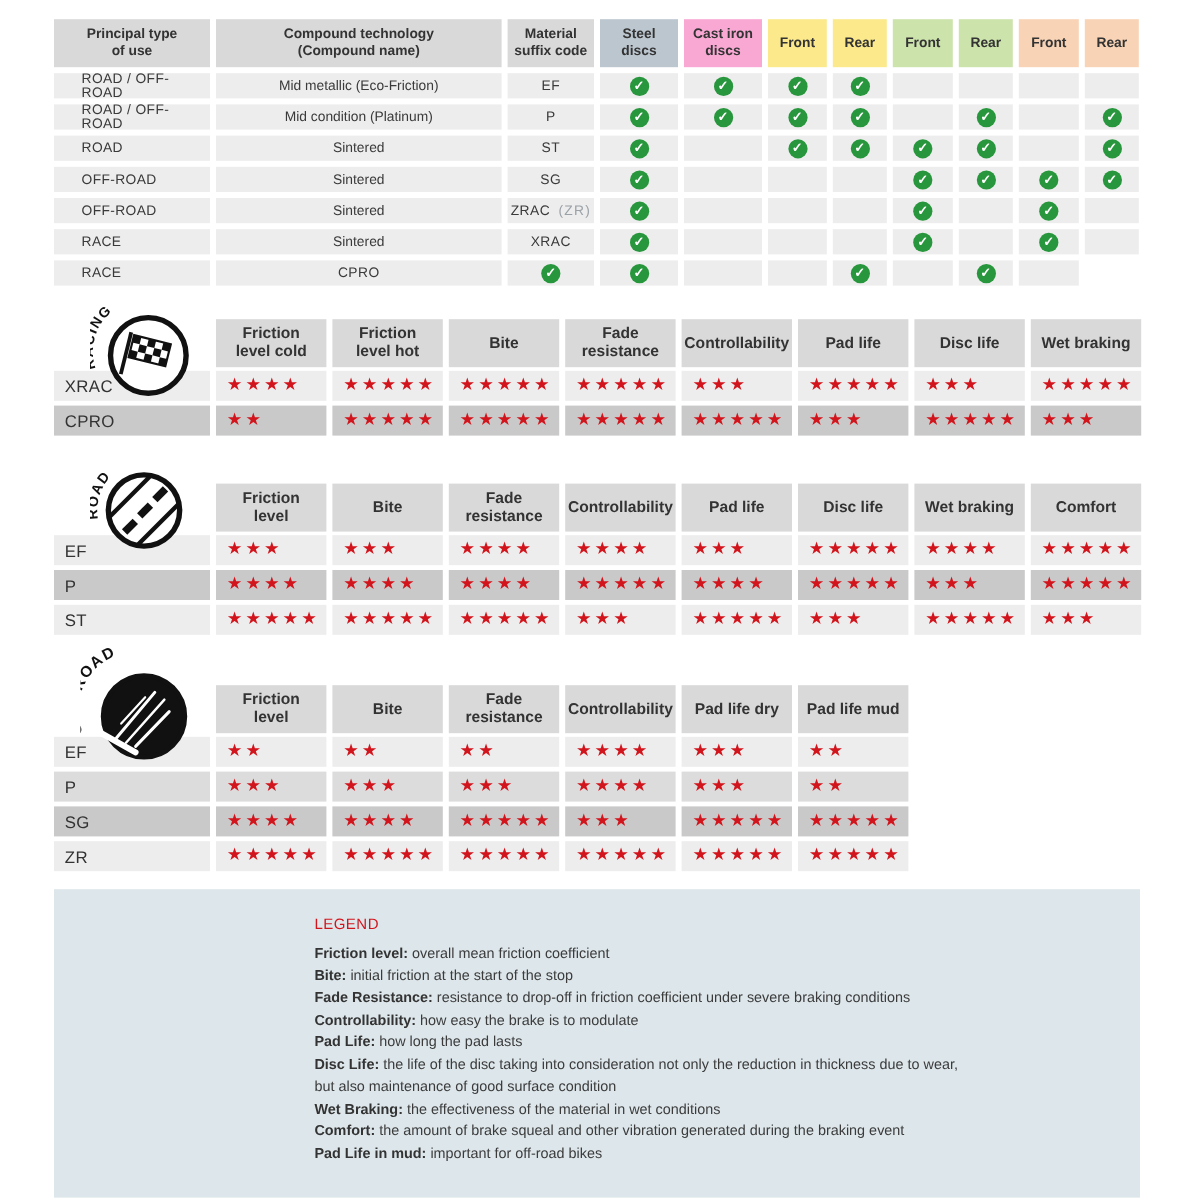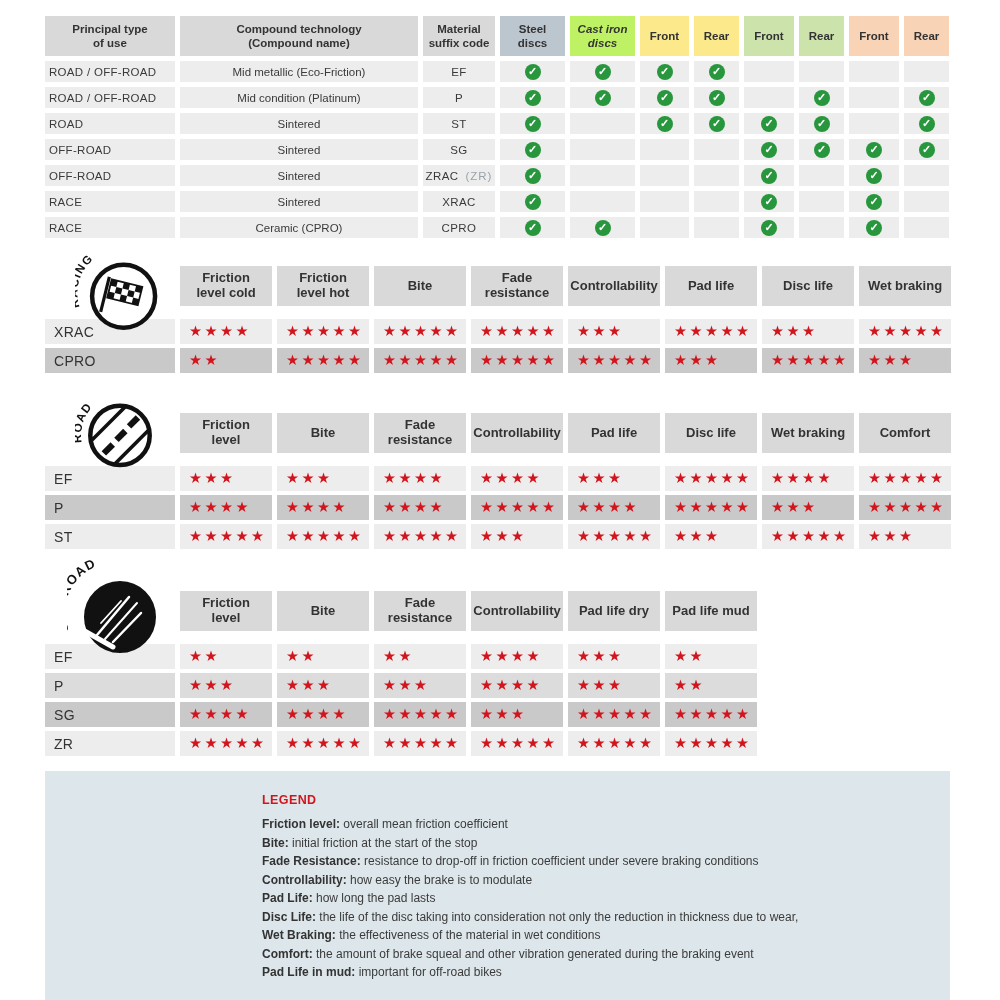--- a/index.html
+++ b/index.html
@@ -5,71 +5,71 @@
   html,body{margin:0;padding:0;background:#fff;}
   body{width:1000px;height:1000px;font-family:"Liberation Sans",sans-serif;color:#3a3a3a;overflow:hidden;}
   .page{width:905px;margin:16px 0 0 45px;}
 
   
   .cgrid-row{display:grid;grid-template-columns:130px 238px 72px 65px 65px 49px 45px 50px 45px 50px 45px;column-gap:5px;margin-bottom:5px;}
   .group-hd{height:22px;display:flex;align-items:center;justify-content:center;font-weight:bold;font-size:11.5px;color:#333;grid-column:span 2;}
   .group-spacer{grid-column:1 / span 3;}
   .main-hd,.sub-hd{height:40px;background:#d9d9d9;display:flex;align-items:center;justify-content:center;text-align:center;font-weight:bold;font-size:11.5px;line-height:1.25;white-space:pre-line;color:#333;}
   .c-cell{height:21px;background:#ededed;font-size:11.5px;display:flex;align-items:center;}
-  .use-cell{padding-left:4px;letter-spacing:.3px;}
+  .use-cell{padding-left:23px;letter-spacing:.3px;}
   .compound-cell,.code-cell,.chkcell{justify-content:center;}
   .code-cell{letter-spacing:.4px;}
   .code-suffix{color:#9aa2a8;margin-left:7px;letter-spacing:1px;}
   .chk{width:16px;height:16px;border-radius:50%;background:#27963c;color:#fff;font-size:11px;font-weight:bold;display:flex;align-items:center;justify-content:center;}
 
   
   .perf{position:relative;}
   #sec-racing{margin-top:28px;}
   #sec-road{margin-top:40px;}
   #sec-offroad{margin-top:42px;}
   .prow{display:grid;column-gap:5px;margin-bottom:4px;}
-  .phead{margin-bottom:13px;}
+  .phead{margin-bottom:3px;}
   .p-hd{height:40px;background:#d9d9d9;display:flex;align-items:center;justify-content:center;font-weight:bold;font-size:13px;text-align:center;white-space:pre-line;line-height:1.15;color:#333;}
   .p-spacer{background:transparent;}
   .p-label{height:25px;display:flex;align-items:center;padding-left:9px;font-size:14px;letter-spacing:.3px;color:#333;}
   .p-stars{height:25px;display:flex;align-items:center;padding-left:9px;}
   .stars{color:#d2151d;font-size:14.5px;letter-spacing:2.5px;line-height:1;}
   .shade-light{background:#ededed;}
   .shade-mid{background:#dcdcdc;}
   .shade-dark{background:#c9c9c9;}
 
   
   .sec-icon{position:absolute;}
   #sec-racing .sec-icon{left:30px;top:-22px;width:90px;height:90px;}
   #sec-road .sec-icon{left:30px;top:-28px;width:90px;height:90px;}
   #sec-offroad .sec-icon{left:22px;top:-32px;width:100px;height:100px;}
   .arc-text{font-size:13px;font-weight:bold;letter-spacing:1.3px;fill:#111;font-family:"Liberation Sans",sans-serif;}
 
   
   .legend-panel{margin-top:15px;background:#dde6ea;width:905px;box-sizing:border-box;padding:22px 30px 28px 217px;}
-  .legend-title{color:#d2151d;font-weight:bold;font-size:12.5px;letter-spacing:.4px;margin-bottom:8px;}
+  .legend-title{color:#d2151d;font-weight:normal;font-size:12.5px;letter-spacing:.4px;margin-bottom:8px;}
   .lg-line{font-size:12px;line-height:18.5px;color:#3b3b3b;}
   .lg-line b{color:#333;}
 </style>
 </head>
 <body>
 
 <div class="page">
 
   <section id="compat">
       <div class="cgrid-row">
         <div class="main-hd">Principal type
 of use</div>
         <div class="main-hd">Compound technology
 (Compound name)</div>
         <div class="main-hd">Material
 suffix code</div>
         <div class="sub-hd" style="background: rgb(188, 198, 207);">Steel
 discs</div>
-        <div class="sub-hd" style="background: #bef264; font-style: italic;">Cast iron
+        <div class="sub-hd" style="background: #f9a8d4;">Cast iron
 discs</div>
         <div class="sub-hd" style="background: rgb(251, 233, 140);">Front</div>
         <div class="sub-hd" style="background: rgb(251, 233, 140);">Rear</div>
         <div class="sub-hd" style="background: rgb(204, 227, 172);">Front</div>
         <div class="sub-hd" style="background: rgb(204, 227, 172);">Rear</div>
         <div class="sub-hd" style="background: rgb(249, 211, 181);">Front</div>
         <div class="sub-hd" style="background: rgb(249, 211, 181);">Rear</div>
       </div>
       <div class="cgrid-row">
         <div class="c-cell use-cell">ROAD / OFF-ROAD</div>
@@ -198,21 +198,20 @@
           <span class="chk">✓</span>
         </div>
         <div class="c-cell chkcell"></div>
         <div class="c-cell chkcell">
           <span class="chk">✓</span>
         </div>
         <div class="c-cell chkcell"></div>
       </div>
       <div class="cgrid-row">
         <div class="c-cell use-cell">RACE</div>
-        <div class="c-cell compound-cell">Ceramic (CPRO)</div>
         <div class="c-cell code-cell">CPRO</div>
         <div class="c-cell chkcell">
           <span class="chk">✓</span>
         </div>
         <div class="c-cell chkcell">
           <span class="chk">✓</span>
         </div>
         <div class="c-cell chkcell"></div>
         <div class="c-cell chkcell"></div>
         <div class="c-cell chkcell">
@@ -554,19 +553,20 @@
 
   <section class="legend-panel">
     <div class="legend-title">LEGEND</div>
     <div id="legend-lines">
         <div class="lg-line"><b>Friction level:</b> overall mean friction coefficient</div>
         <div class="lg-line"><b>Bite:</b> initial friction at the start of the stop</div>
         <div class="lg-line"><b>Fade Resistance:</b> resistance to drop-off in friction coefficient under severe braking conditions</div>
         <div class="lg-line"><b>Controllability:</b> how easy the brake is to modulate</div>
         <div class="lg-line"><b>Pad Life:</b> how long the pad lasts</div>
         <div class="lg-line"><b>Disc Life:</b> the life of the disc taking into consideration not only the reduction in thickness due to wear,</div>
+        <div class="lg-line">but also maintenance of good surface condition</div>
         <div class="lg-line"><b>Wet Braking:</b> the effectiveness of the material in wet conditions</div>
         <div class="lg-line"><b>Comfort:</b> the amount of brake squeal and other vibration generated during the braking event</div>
         <div class="lg-line"><b>Pad Life in mud:</b> important for off-road bikes</div>
       </div>
   </section>
 
 </div>
 
 </body></html>

